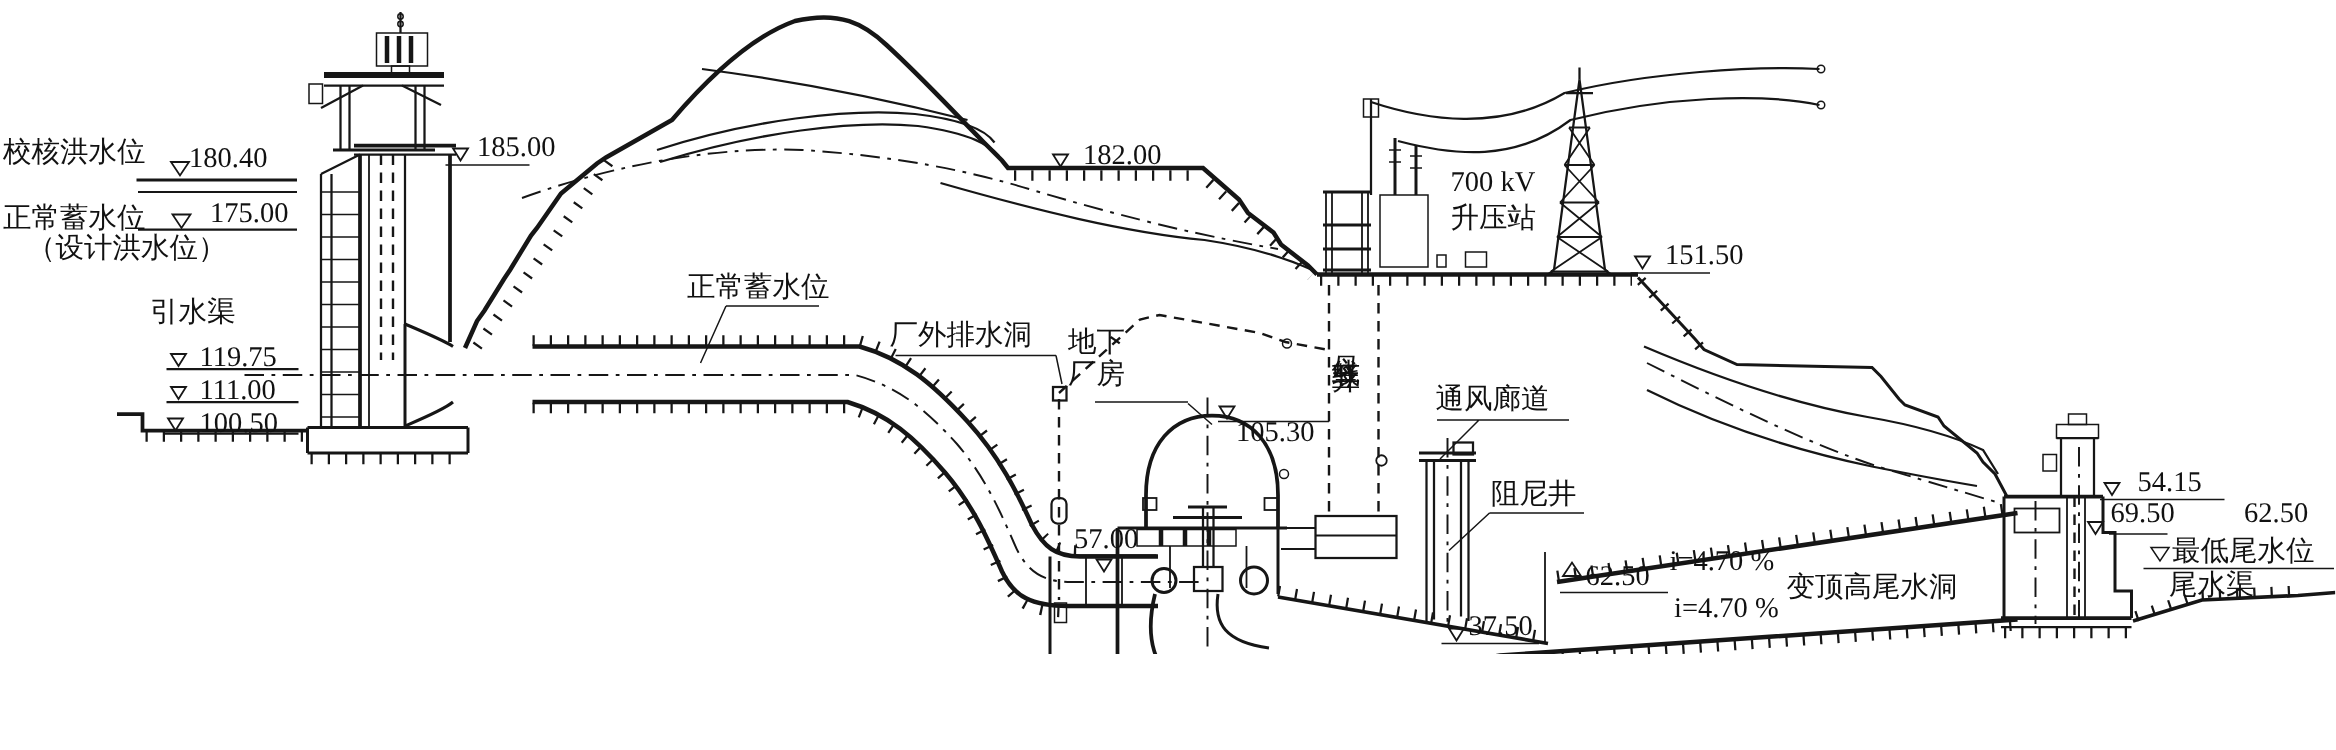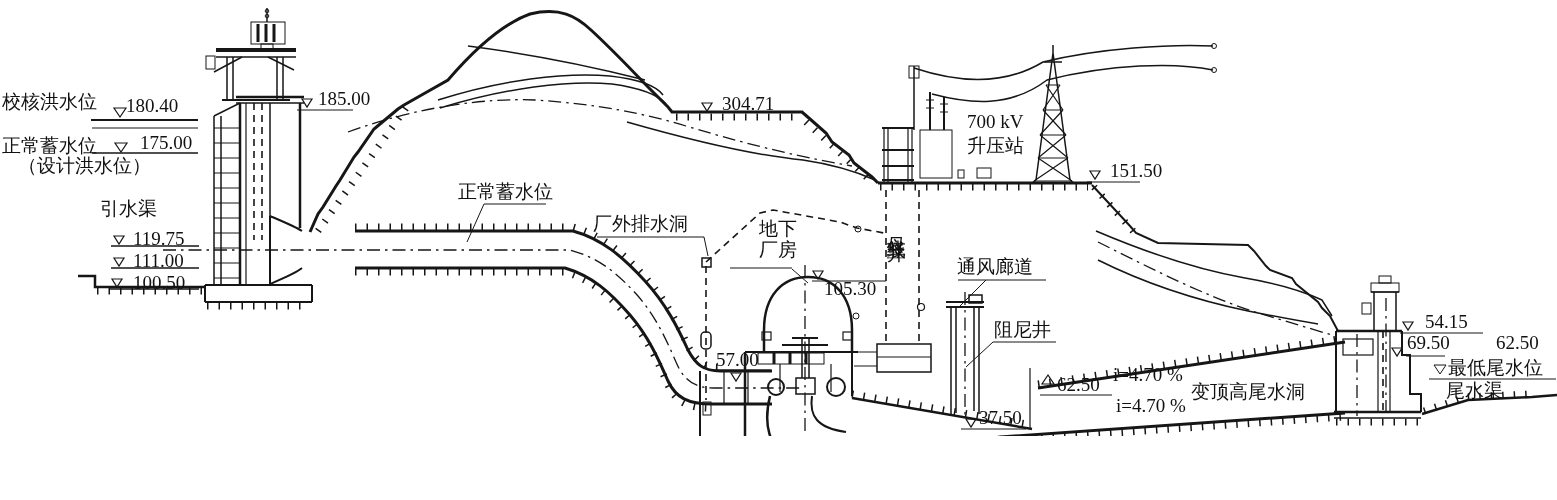--- a/index.html
+++ b/index.html
@@ -244,25 +244,25 @@
   <div class="lbl" style="left:2px;top:91px">校核洪水位</div>
   <div class="lbl" style="left:126px;top:95px">180.40</div>
   <div class="lbl" style="left:2px;top:135px">正常蓄水位</div>
   <div class="lbl" style="left:140px;top:132px">175.00</div>
   <div class="lbl" style="left:18px;top:155px">（设计洪水位）</div>
   <div class="lbl" style="left:100px;top:198px">引水渠</div>
   <div class="lbl" style="left:133px;top:228px">119.75</div>
   <div class="lbl" style="left:133px;top:250px">111.00</div>
   <div class="lbl" style="left:133px;top:272px">100.50</div>
   <div class="lbl" style="left:318px;top:88px">185.00</div>
-  <div class="lbl" style="left:722px;top:93px">304.71</div>
+  <div class="lbl" style="left:722px;top:93px">182.00</div>
   <div class="lbl" style="left:1110px;top:160px">151.50</div>
   <div class="lbl" style="left:458px;top:181px">正常蓄水位</div>
   <div class="lbl" style="left:593px;top:213px">厂外排水洞</div>
-  <div class="lbl" style="left:759px;top:218px;text-align:center">地下
+  <div class="lbl" style="left:712px;top:218px;text-align:center">地下
 厂房</div>
   <div class="lbl" style="left:824px;top:278px">105.30</div>
   <div class="lbl" style="left:716px;top:349px">57.00</div>
   <div class="lbl vert" style="left:886px;top:222px">母线竖井</div>
   <div class="lbl" style="left:967px;top:111px">700 kV</div>
   <div class="lbl" style="left:967px;top:135px">升压站</div>
   <div class="lbl" style="left:957px;top:256px">通风廊道</div>
   <div class="lbl" style="left:994px;top:319px">阻尼井</div>
   <div class="lbl" style="left:1057px;top:374px">62.50</div>
   <div class="lbl" style="left:1113px;top:364px">i=4.70 %</div>

